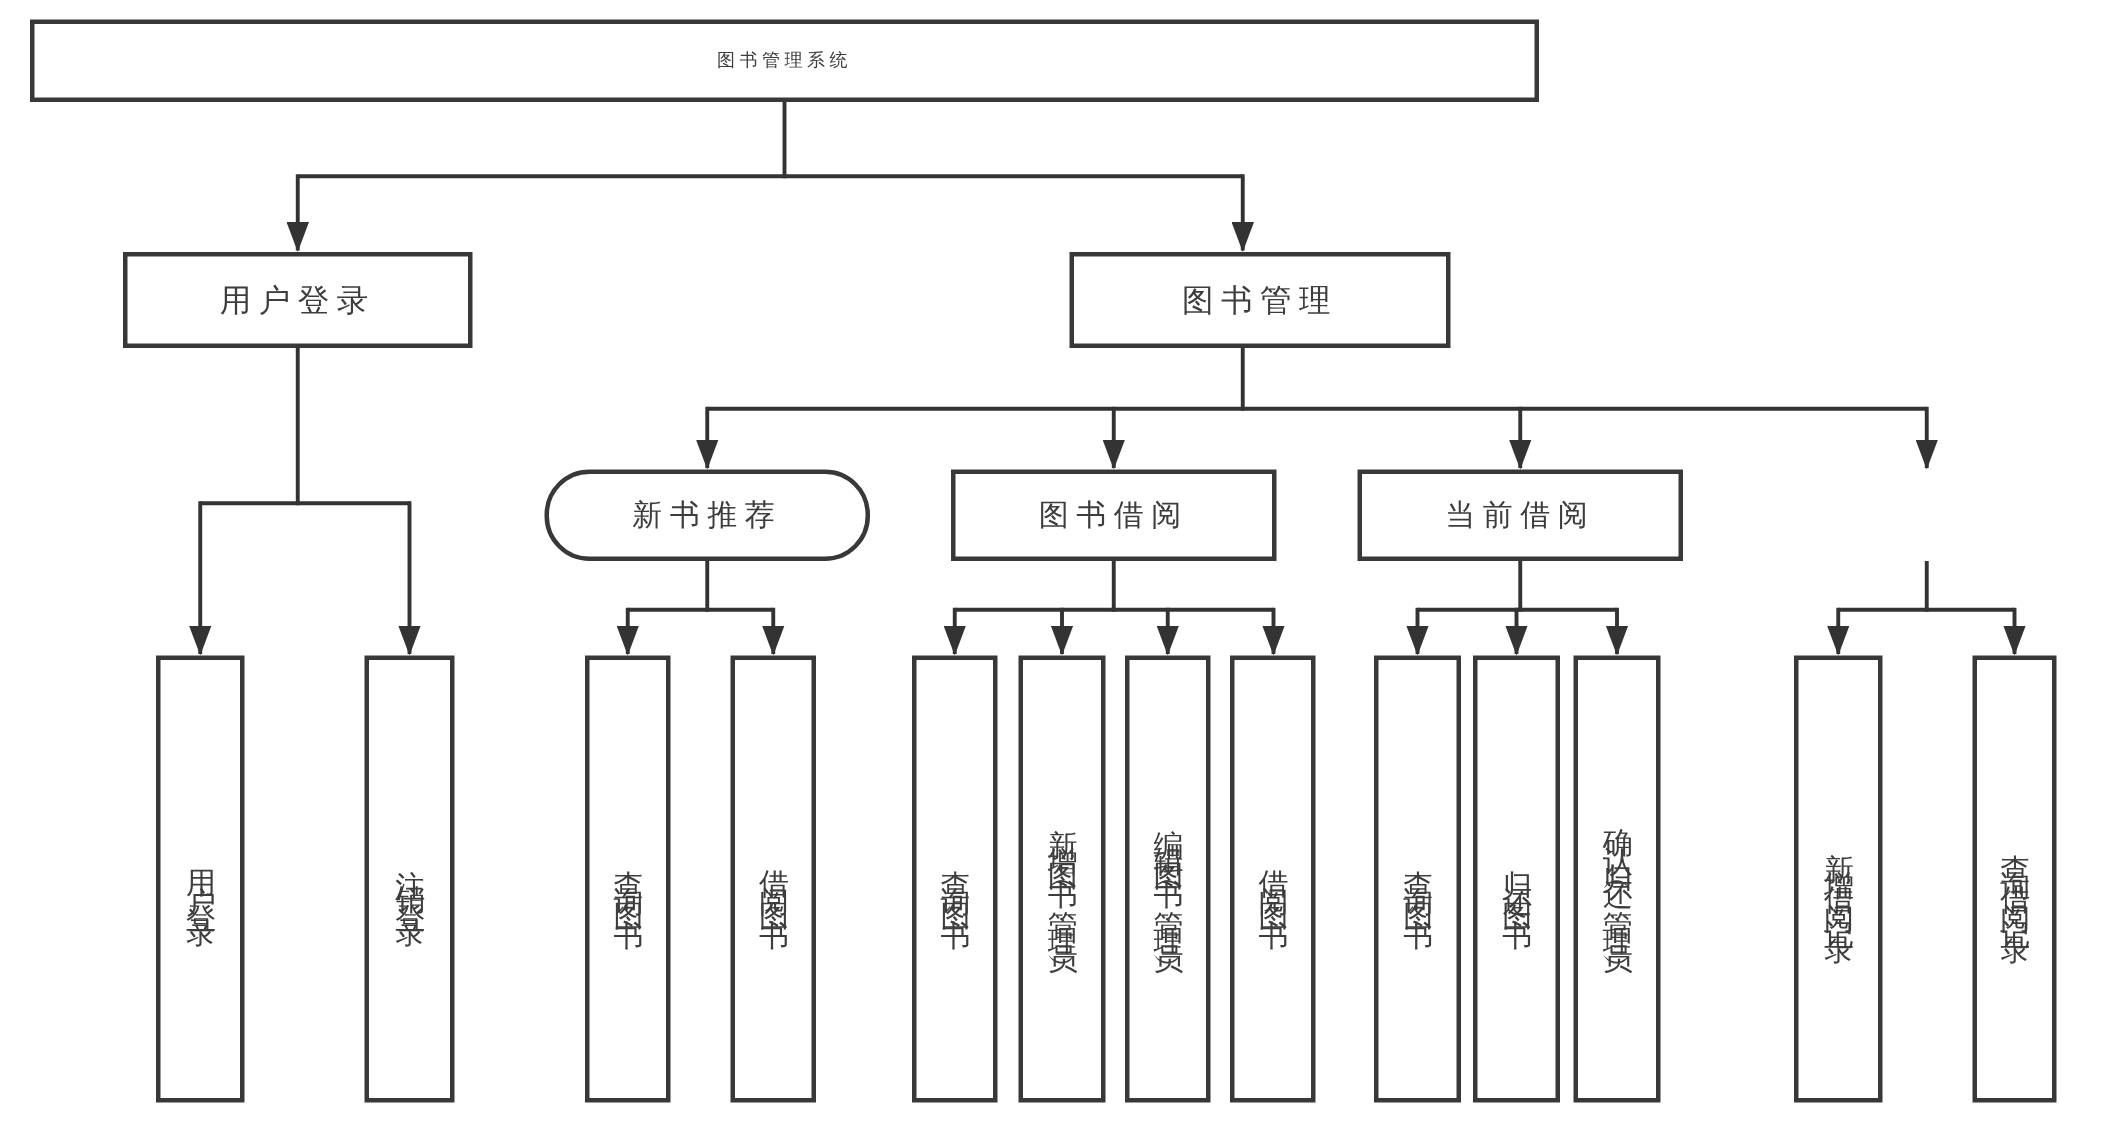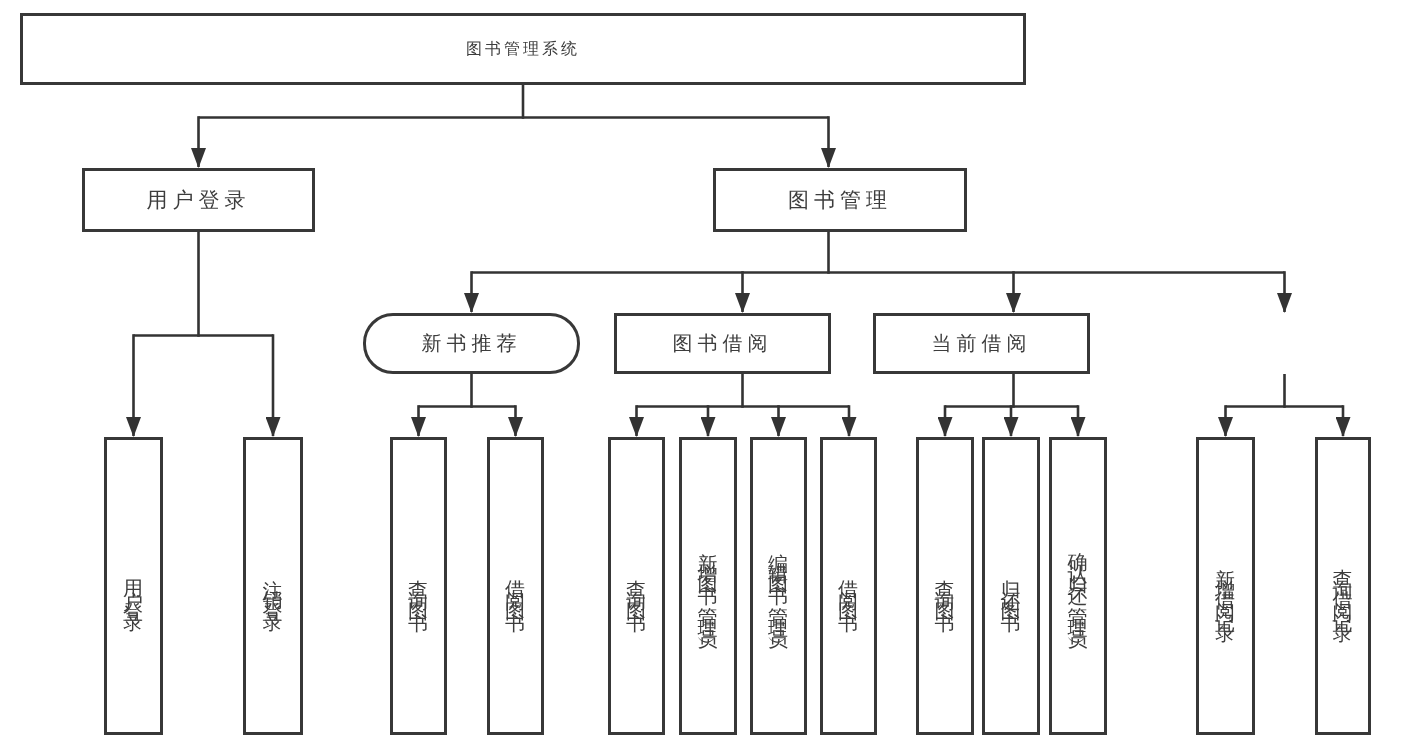--- a/index.html
+++ b/index.html
@@ -21,30 +21,30 @@
     box-sizing: border-box;
     background: #ffffff;
     border: 3px solid #383838;
     color: #3d3d3d;
     display: flex;
     align-items: center;
     justify-content: center;
     text-align: center;
   }
   .node-root {
-    left: 20px; top: 13px; width: 1006px; height: 72px;
-    font-size: 16px; letter-spacing: 3px;
+    left: 20px; top: 13px; width: 1006px; height: 55px;
+    font-size: 12px; letter-spacing: 3px;
   }
   .node-l1 { top: 168px; height: 64px; font-size: 21px; letter-spacing: 5px; }
   .node-l1.pos-a { left: 82px;  width: 233px; }
   .node-l1.pos-b { left: 713px; width: 254px; }
   .node-l2 { top: 313px; height: 61px; width: 217px; font-size: 20px; letter-spacing: 5px; }
   .node-l2.pos-a { left: 363px; border-radius: 30px; }
-  .node-l2.pos-b { left: 614px; }
-  .node-l2.pos-c { left: 873px; }
+  .node-l2.pos-b { left: 634px; }
+  .node-l2.pos-c { left: 905px; }
   .node-l2.pos-d { left: 1176px; }
   .leaf { top: 437px; height: 298px; width: 58px; }
   .leaf .vtext {
     writing-mode: vertical-rl;
     text-orientation: mixed;
     font-size: 20px;
     letter-spacing: 11px;
     line-height: 1;
     color: #3d3d3d;
   }

